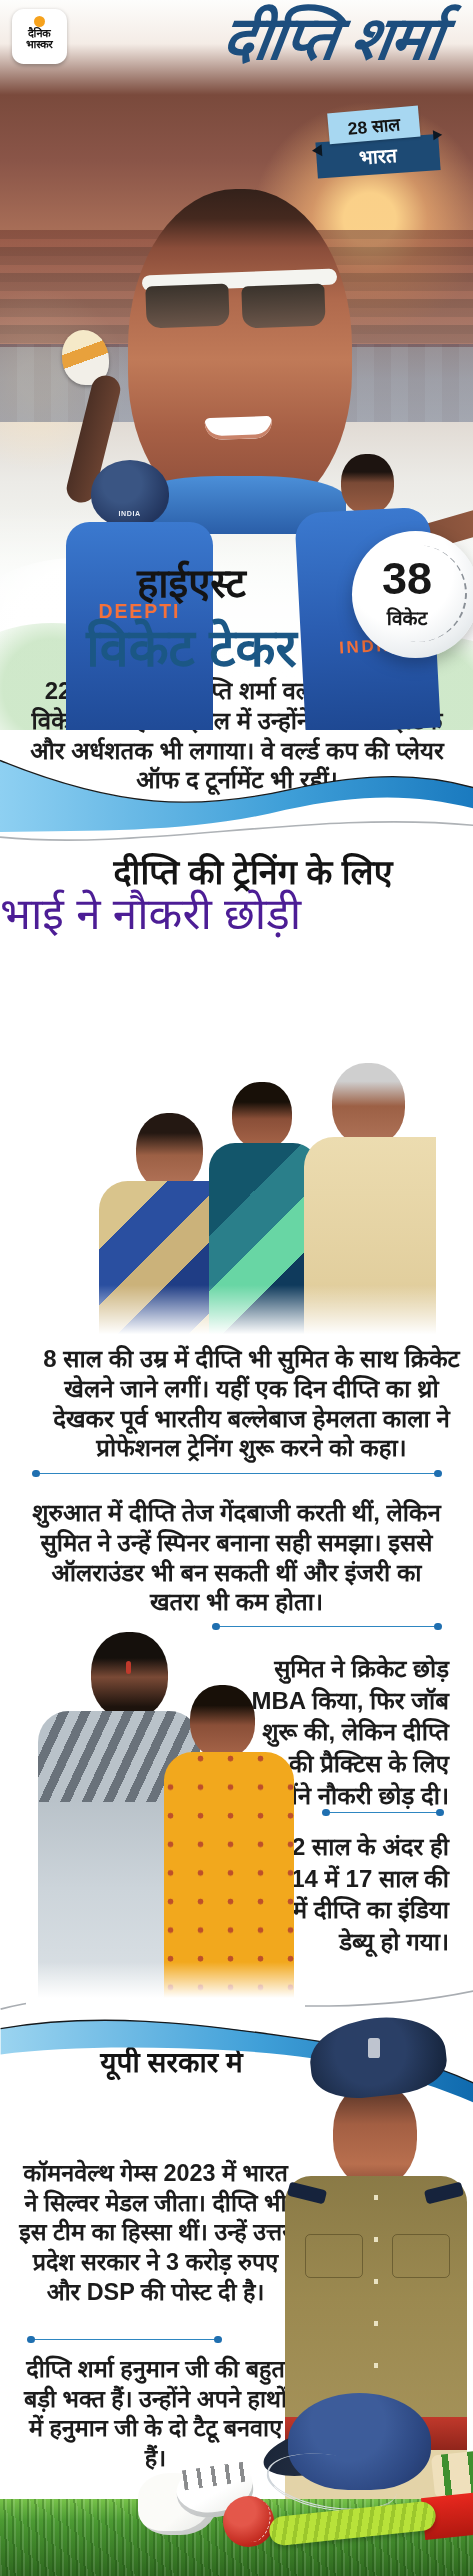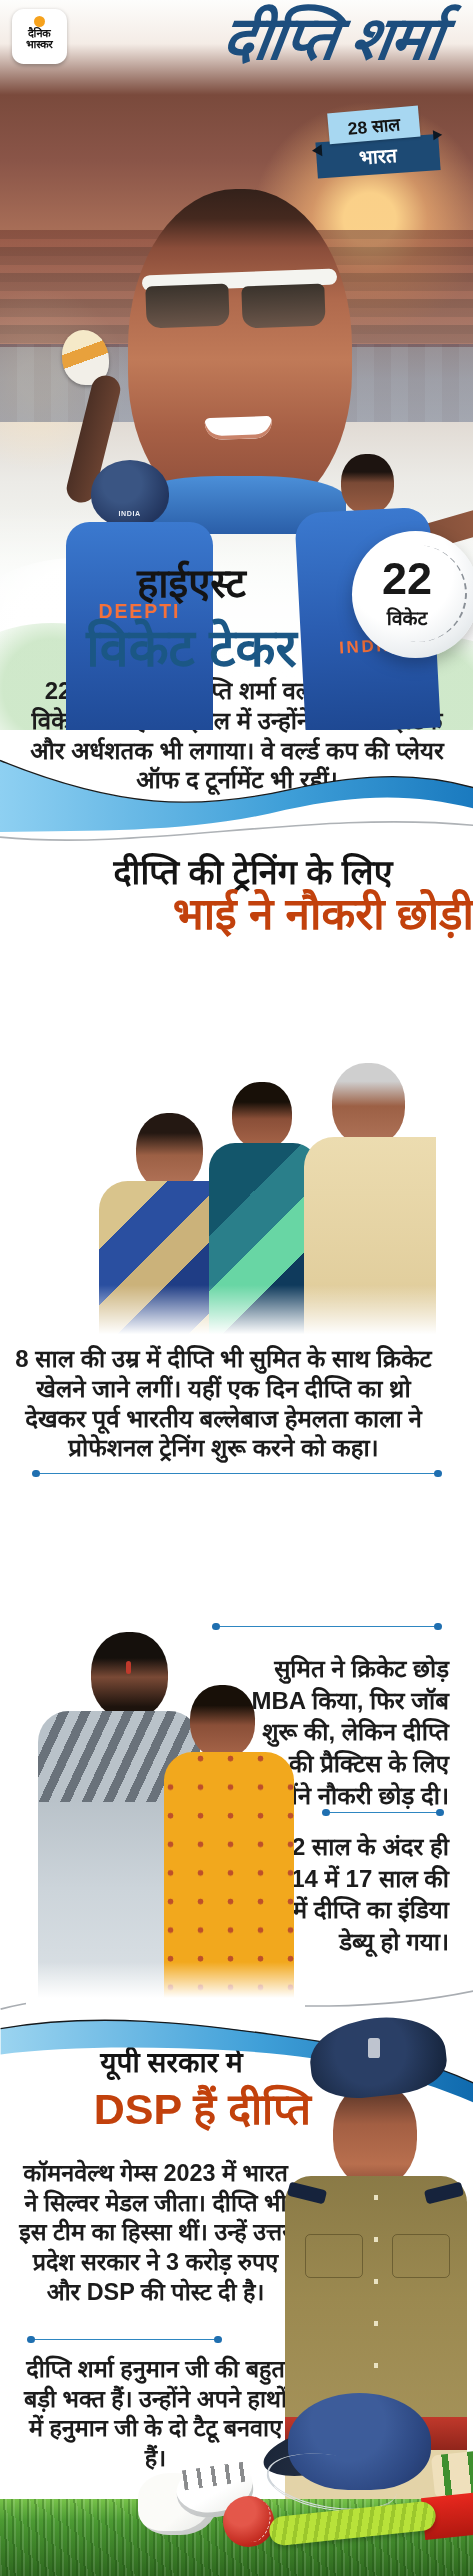--- a/index.html
+++ b/index.html
@@ -88,21 +88,21 @@
   
   .para{position:absolute;color:#1c1c1c;font-weight:600;text-align:center;line-height:1.24;}
   .para b,.seg-b{font-weight:900;}
   .intro{left:26px;top:676px;width:422px;font-size:24px;}
 
   
   .wave{position:absolute;left:0;width:474px;z-index:1;}
 
   
   .sec-h1{position:absolute;width:474px;text-align:center;font-size:34px;font-weight:900;color:#141414;line-height:1;margin-left:16px;}
-  .sec-h2{position:absolute;width:474px;text-align:right;font-size:44px;font-weight:700;color:#c2410c;line-height:1;}
+  .sec-h2{position:absolute;width:474px;text-align:left;font-size:44px;font-weight:400;color:#4c1d95;line-height:1;}
 
   
   .dot-div{position:absolute;height:0;border-top:1.9px solid #2e86c1;}
   .dot-div:before,.dot-div:after{content:"";position:absolute;top:-4.5px;width:7.8px;height:7.8px;border-radius:50%;background:#1f6fb0;}
   .dot-div:before{left:-1.9px;} .dot-div:after{right:-1.9px;}
 
   
   .family{position:absolute;left:39px;top:1051px;width:397px;height:292px;overflow:hidden;z-index:2;}
   .person{position:absolute;}
   .head{border-radius:46%;}
@@ -110,21 +110,21 @@
   .mom-body{left:60px;top:130px;width:149px;height:162px;border-radius:28.6px 28.6px 0 0;
     background:linear-gradient(135deg,#d9c48c 0 22%,#2a4fa0 22% 40%,#cbb27a 40% 55%,#1f3d85 55% 78%,#d9c48c 78%);}
   .deepti-head{left:193px;top:31px;width:60px;height:67px;background:linear-gradient(180deg,#181008 0 30%,#8a4f38 55%,#a8664a 100%);}
   .deepti-body{left:170px;top:92px;width:110px;height:200px;border-radius:26px 26px 0 0;
     background:linear-gradient(135deg,#13566b 0 30%,#2a7f8a 30% 48%,#68d6a4 48% 66%,#0f3a5c 66%);}
   .dad-head{left:293px;top:11.7px;width:73px;height:83px;background:linear-gradient(180deg,#cfcfcf 0 22%,#9c6045 52%,#b0745a 100%);}
   .dad-body{left:265px;top:86px;width:162px;height:206px;border-radius:30px 30px 0 0;
     background:linear-gradient(180deg,#ecdcb0,#e2cf9e 70%,#d8c28c);}
   .family-fade{position:absolute;left:0;bottom:0;width:100%;height:58px;background:linear-gradient(180deg,rgba(255,255,255,0),#fff 85%);}
 
-  .paraA2{left:3px;top:1344px;width:441px;font-size:24px;}
+  .paraA2{left:31px;top:1344px;width:441px;font-size:24px;}
   .paraA3{left:29px;top:1498px;width:415px;font-size:24px;}
 
   
   .bro-photo{position:absolute;left:26px;top:1614px;width:279px;height:393px;overflow:hidden;z-index:2;}
   .bro-head{left:65px;top:18px;width:77px;height:87px;background:linear-gradient(180deg,#15100c 0 30%,#7a4a36 52%,#1d130d 86%);}
   .bro-tilak{position:absolute;left:100px;top:47px;width:5.2px;height:13px;background:#c0392b;border-radius:2.6px;}
   .bro-body{left:11.7px;top:97px;width:162px;height:296px;border-radius:31px 31px 0 0;
     background:linear-gradient(180deg,#b9c2c9 0 30%,#ccd4da 60%,#dde3e7);}
   .bro-pattern{position:absolute;left:11.7px;top:97px;width:162px;height:91px;border-radius:31px 31px 0 0;
     background:repeating-linear-gradient(115deg,rgba(40,48,58,.55) 0 9px,rgba(255,255,255,0) 9px 19.5px);}
@@ -243,21 +243,21 @@
 
     <div class="ribbon">
       <div class="dark">भारत</div>
       <div class="light">28 साल</div>
     </div>
 
     <div class="h-black">हाईएस्ट</div>
     <div class="h-blue">विकेट टेकर</div>
 
     <div class="ball22">
-      <div class="ball-num">22</div>
+      <div class="ball-num">38</div>
       <div class="ball-unit">विकेट</div>
     </div>
   </div>
 
   <div class="para intro"><span class="seg-b">22 विकेट</span><span> लेकर दीप्ति शर्मा वर्ल्ड कप की टॉप विकेट टेकर हैं। फाइनल में उन्होंने </span><span class="seg-b">5 विकेट</span><span> झटके और अर्धशतक भी लगाया। वे वर्ल्ड कप की प्लेयर </span><span class="seg-b">ऑफ द टूर्नामेंट</span><span> भी रहीं।</span></div>
 
   <svg class="wave" style="top:746px;" width="474" height="114" viewBox="0 0 730 175">
     <defs>
       <linearGradient id="wg1" x1="0" y1="0" x2="1" y2="0">
         <stop offset="0" stop-color="#8ed0f2"></stop>
@@ -281,20 +281,21 @@
     <div class="person deepti-body"></div>
     <div class="person head dad-head"></div>
     <div class="person dad-body"></div>
     <div class="family-fade"></div>
   </div>
 
   <div class="para paraA2">8 साल की उम्र में दीप्ति भी सुमित के साथ क्रिकेट खेलने जाने लगीं। यहीं एक दिन दीप्ति का थ्रो देखकर पूर्व भारतीय बल्लेबाज हेमलता काला ने प्रोफेशनल ट्रेनिंग शुरू करने को कहा।</div>
 
   <div class="dot-div" style="left:34px;top:1473px;width:406px;"></div>
 
+  <div class="para paraA3">शुरुआत में दीप्ति तेज गेंदबाजी करती थीं, लेकिन सुमित ने उन्हें स्पिनर बनाना सही समझा। इससे ऑलराउंडर भी बन सकती थीं और इंजरी का खतरा भी कम होता।</div>
 
   <div class="bro-photo">
     <div class="person head bro-head"></div>
     <div class="bro-tilak"></div>
     <div class="person bro-body"></div>
     <div class="bro-pattern"></div>
     <div class="person head dee2-head"></div>
     <div class="person dee2-body"></div>
     <div class="dee2-dots"></div>
     <div class="bro-fade"></div>
@@ -327,21 +328,20 @@
     <div class="epaulette e2"></div>
     <div class="police-btns"></div>
     <div class="pocket p1"></div>
     <div class="pocket p2"></div>
     <div class="police-belt"></div>
     <div class="belt-buckle"></div>
     <div class="police-pants"></div>
   </div>
 
   <div class="sec-h1 dsp-h1">यूपी सरकार में</div>
-  <div class="sec-h2 dsp-h2">DSP हैं दीप्ति</div>
 
   <div class="para paraC1">कॉमनवेल्थ गेम्स 2023 में भारत ने सिल्वर मेडल जीता। दीप्ति भी इस टीम का हिस्सा थीं। उन्हें उत्तर प्रदेश सरकार ने 3 करोड़ रुपए और DSP की पोस्ट दी है।</div>
   <div class="dot-div" style="left:29px;top:2339px;width:191px;"></div>
   <div class="para paraC2">दीप्ति शर्मा हनुमान जी की बहुत बड़ी भक्त हैं। उन्होंने अपने हाथों में हनुमान जी के दो टैटू बनवाए हैं।</div>
 
   <div class="grass"></div>
   <div class="helmet2">
     <div class="brim"></div>
     <div class="shell"></div>
     <div class="grill"></div>

